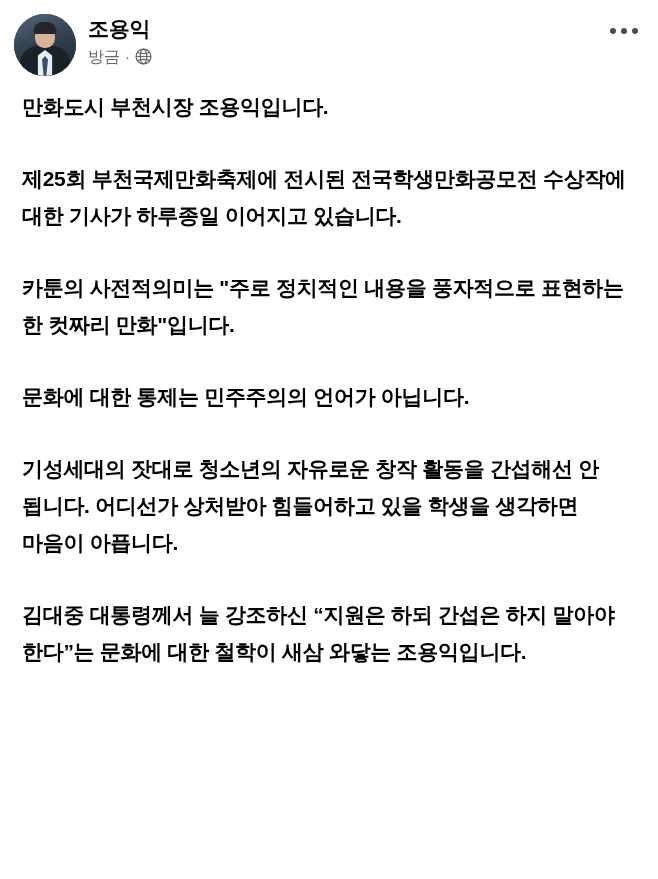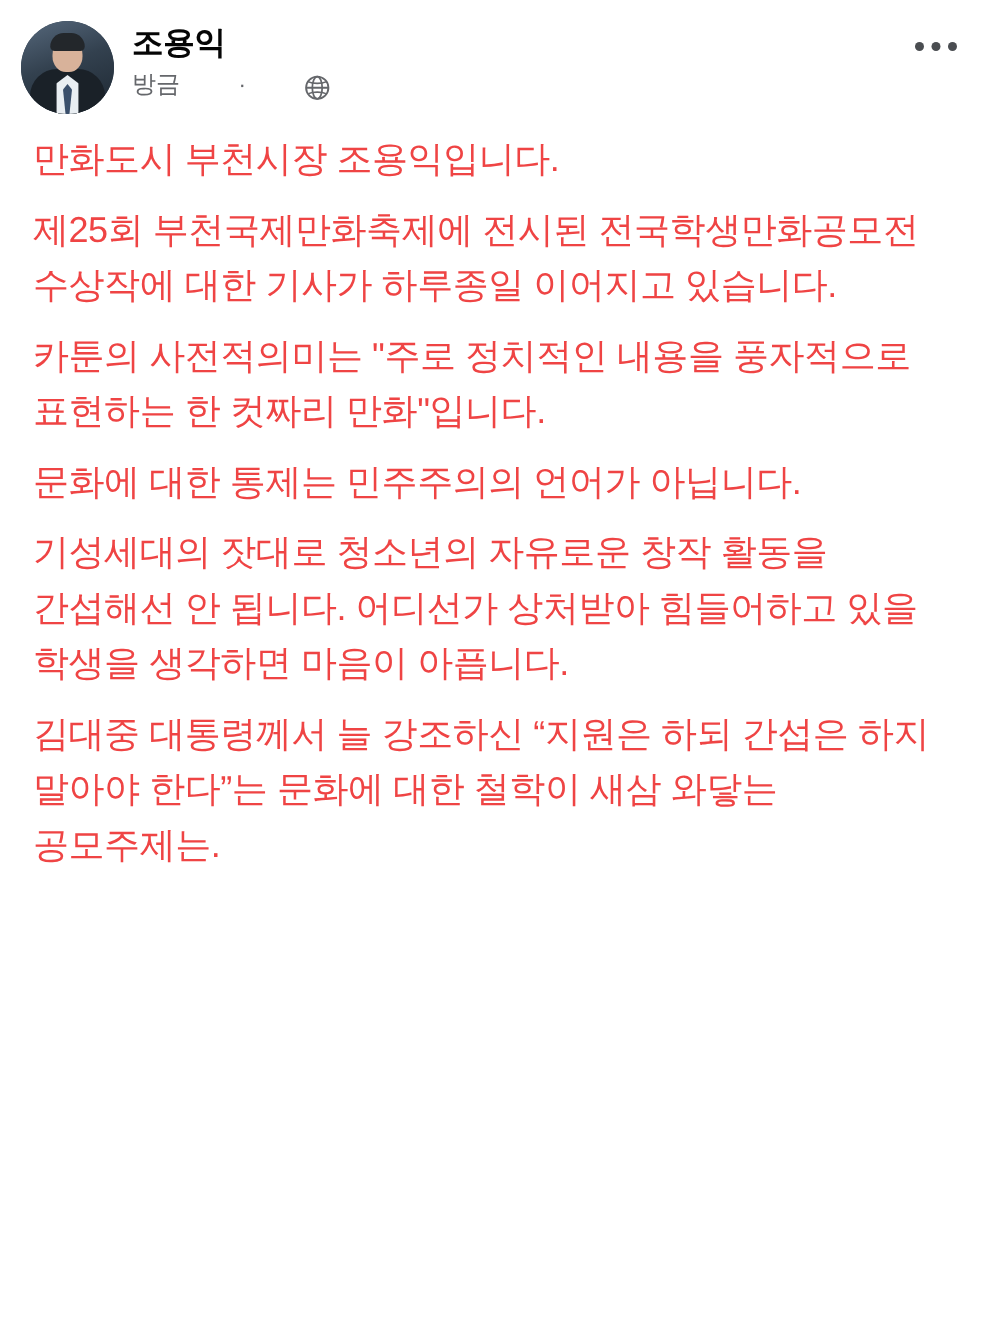--- a/index.html
+++ b/index.html
@@ -100,26 +100,24 @@
   }
   .author-name {
     font-size: 21px;
     font-weight: bold;
     color: #050505;
     line-height: 26px;
     letter-spacing: -0.2px;
   }
   .meta-row {
     display: flex;
-    align-items: center;
     margin-top: 5px;
     color: #65676b;
     font-size: 16px;
     line-height: 20px;
-    gap: 34px;
   }
   .meta-dot {
     margin: 0 5px;
     color: #65676b;
     font-size: 15px;
   }
   .globe-icon {
     display: inline-block;
     width: 17px;
     height: 17px;
@@ -136,32 +134,33 @@
   }
   .menu-dots span {
     width: 6px;
     height: 6px;
     border-radius: 50%;
     background: #4a4d51;
     display: block;
   }
   .post-body {
     padding: 6px 22px 0 22px;
-    font-size: 24px;
+    font-size: 21px;
     line-height: 37px;
-    color: #ef4444;
+    color: #000000;
     letter-spacing: -0.3px;
     word-break: keep-all;
+    font-weight: bold;
   }
   .para {
     margin: 0;
     white-space: pre-wrap;
   }
   .para + .para {
-    margin-top: 10px;
+    margin-top: 35px;
   }
 </style>
 </head>
 <body>
 
 <div class="post">
 
   <div class="post-header">
     <div class="avatar">
       <div class="bg"></div>
@@ -195,16 +194,16 @@
       <span></span>
     </div>
   </div>
 
   <div class="post-body">
     <p class="para">만화도시 부천시장 조용익입니다.</p>
     <p class="para">제25회 부천국제만화축제에 전시된 전국학생만화공모전 수상작에 대한 기사가 하루종일 이어지고 있습니다.</p>
     <p class="para">카툰의 사전적의미는 "주로 정치적인 내용을 풍자적으로 표현하는 한 컷짜리 만화"입니다.</p>
     <p class="para">문화에 대한 통제는 민주주의의 언어가 아닙니다.</p>
     <p class="para">기성세대의 잣대로 청소년의 자유로운 창작 활동을 간섭해선 안 됩니다. 어디선가 상처받아 힘들어하고 있을 학생을 생각하면 마음이 아픕니다.</p>
-    <p class="para">김대중 대통령께서 늘 강조하신 “지원은 하되 간섭은 하지 말아야 한다”는 문화에 대한 철학이 새삼 와닿는 공모주제는.</p>
+    <p class="para">김대중 대통령께서 늘 강조하신 “지원은 하되 간섭은 하지 말아야 한다”는 문화에 대한 철학이 새삼 와닿는 조용익입니다.</p>
   </div>
 
 </div>
 
 </body></html>

